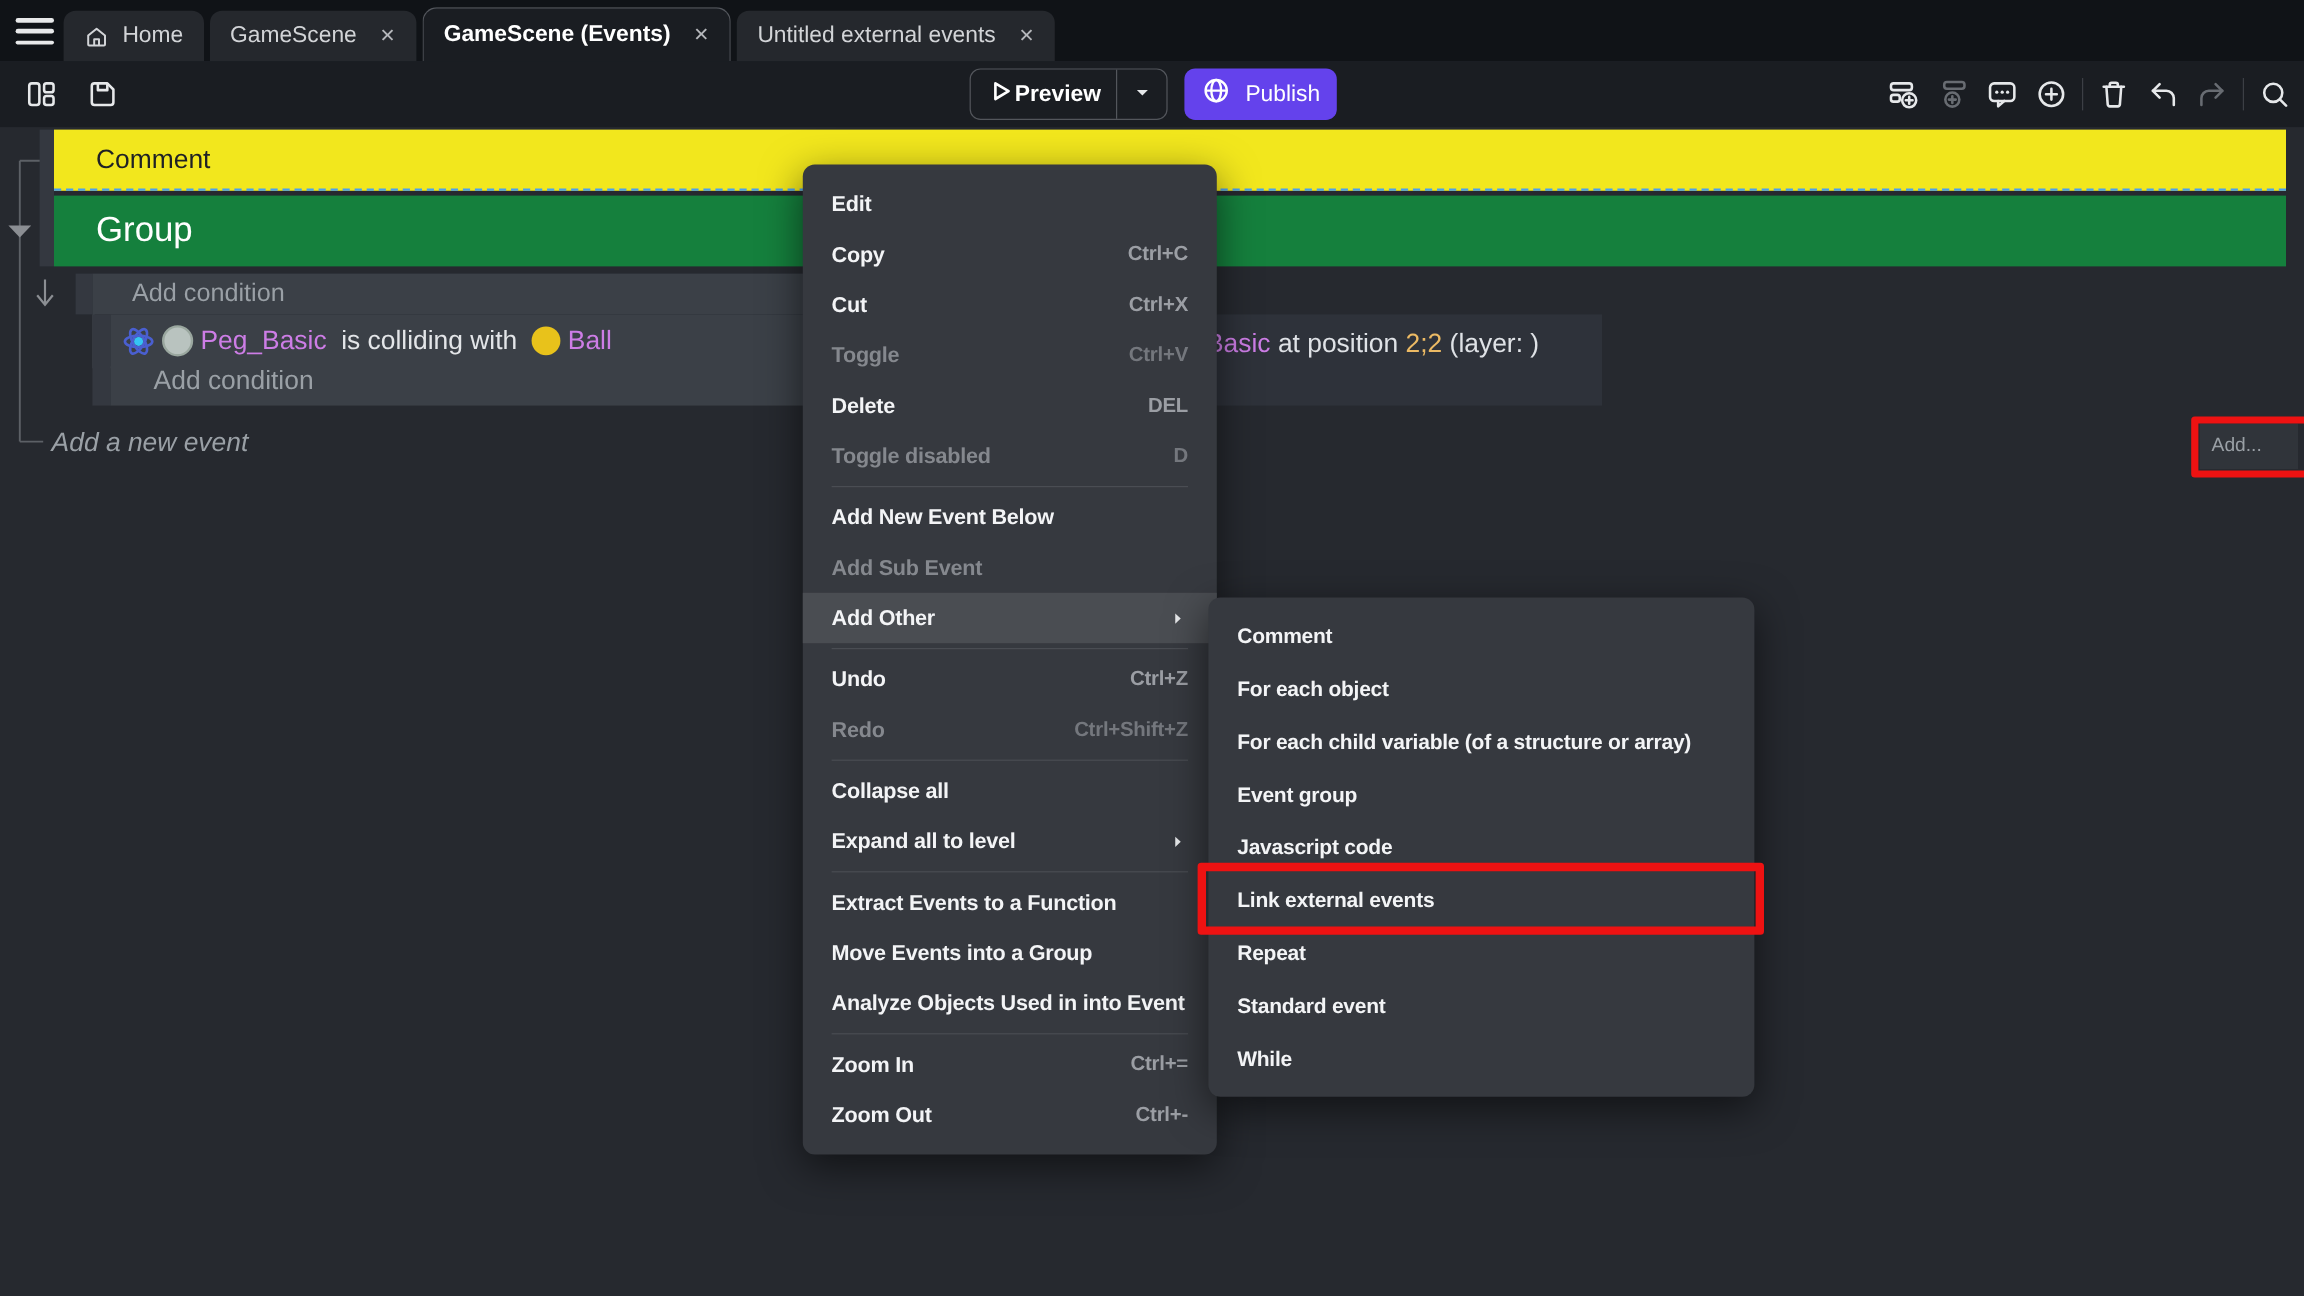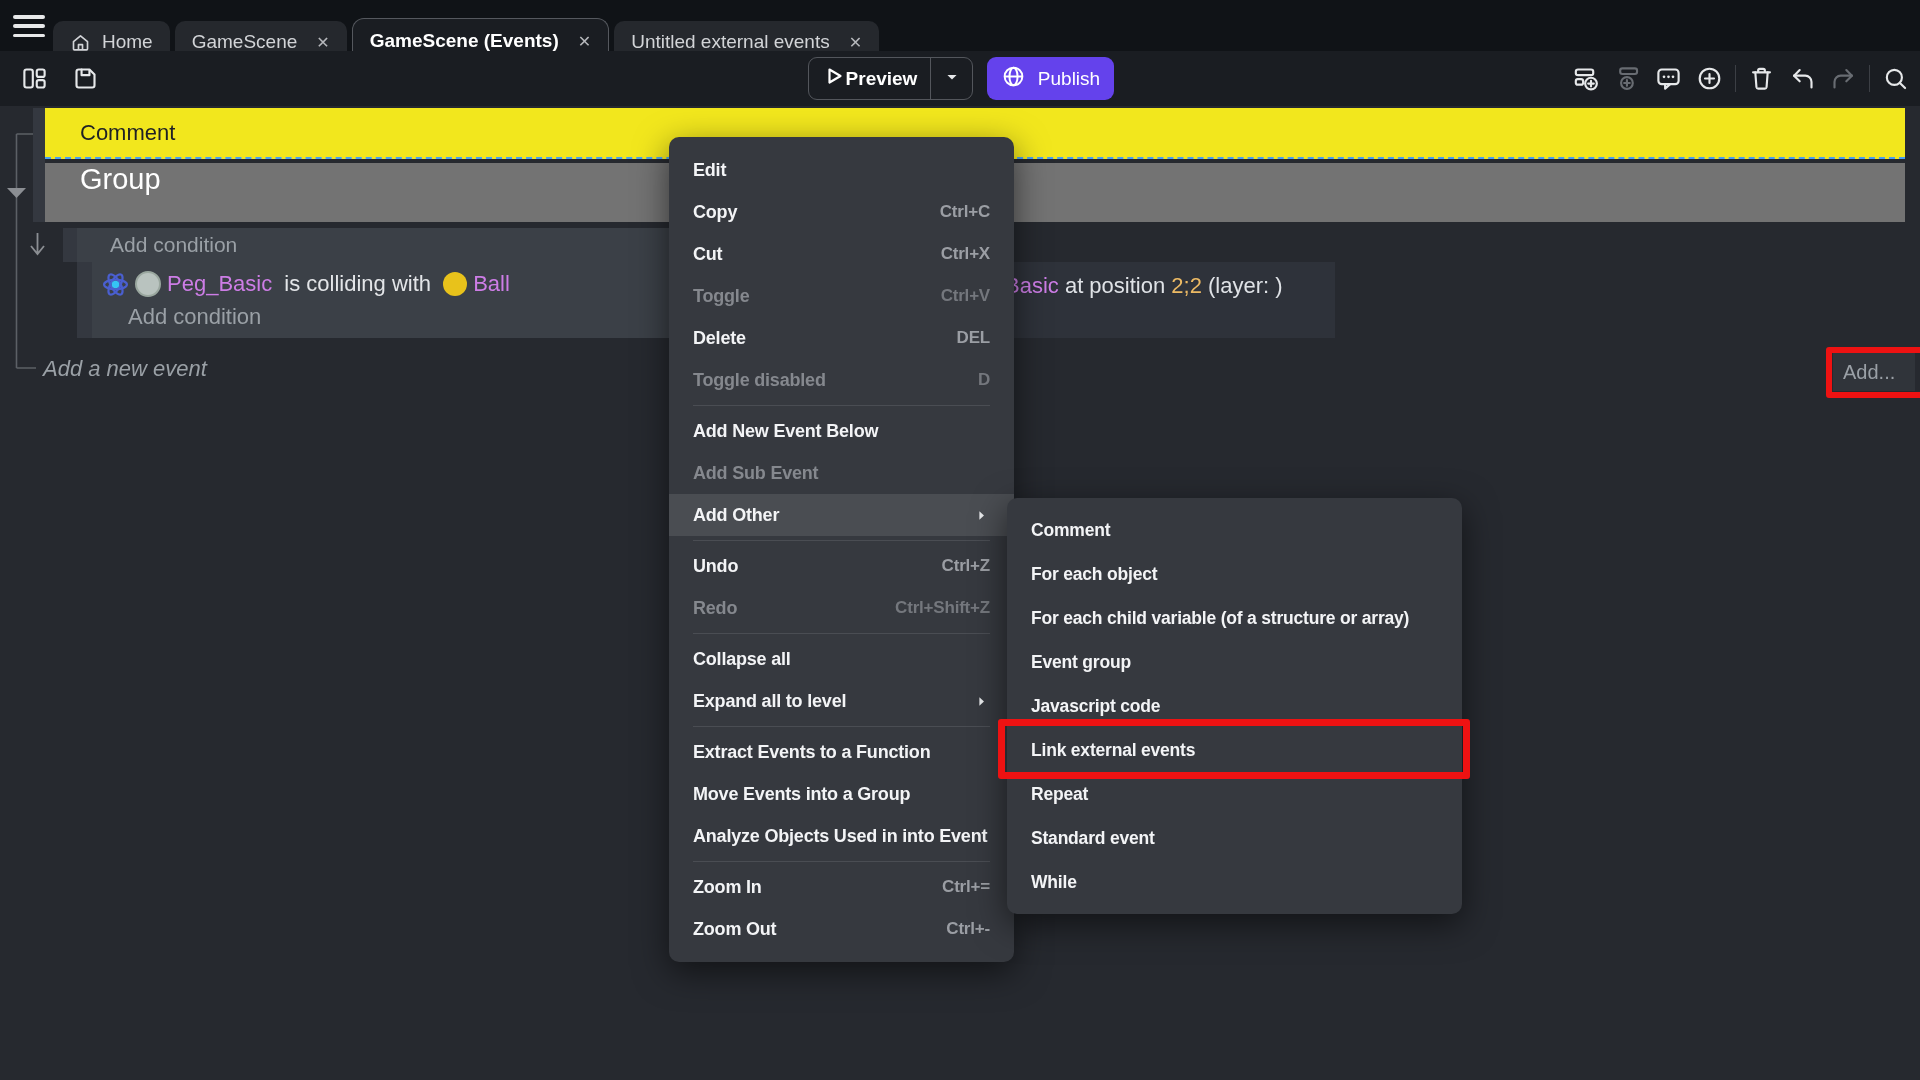--- a/index.html
+++ b/index.html
@@ -5,21 +5,21 @@
   html,body{margin:0;padding:0;background:#0d0f12;}
   *{box-sizing:border-box;}
   .stage{position:relative;width:1920px;height:1080px;overflow:hidden;
          font-family:"Liberation Sans",sans-serif;background:#26292f;}
 
   
   .tabbar{position:absolute;left:0;top:0;width:1920px;height:51px;background:#101317;}
   .hamburger{position:absolute;left:13px;top:15px;width:32px;height:22px;
              display:flex;flex-direction:column;justify-content:space-between;cursor:pointer;}
   .hamburger span{display:block;height:3.5px;background:#e8e9ea;border-radius:2px;}
-  #tabs{position:absolute;left:53px;top:12px;height:51px;display:flex;align-items:flex-end;}
+  #tabs{position:absolute;left:53px;top:0;height:51px;display:flex;align-items:flex-end;}
   .tab{height:42px;display:flex;align-items:center;gap:11px;padding:0 17px;
        background:#25282d;border-radius:10px 10px 0 0;margin-right:5px;
        color:#d2d4d7;font-size:19px;white-space:nowrap;cursor:pointer;}
   .tab.active{height:45px;background:#1a1d22;border:1.5px solid #55585e;border-bottom:none;
               color:#ffffff;font-weight:700;border-radius:12px 12px 0 0;}
   .tab .close{font-size:16px;color:#b5b7bb;margin-left:8px;font-weight:400;}
   .tab .ticon{display:flex;align-items:center;}
 
   
   .toolbar{position:absolute;left:0;top:51px;width:1920px;height:55px;background:#1a1d22;}
@@ -42,39 +42,39 @@
            border:none;border-radius:9px;display:flex;align-items:center;justify-content:center;
            gap:12px;color:#fff;font-weight:400;font-size:19px;cursor:pointer;font-family:inherit;}
 
   
   .sheet{position:absolute;left:0;top:106px;width:1920px;height:974px;background:#26292f;}
   .sheet .abs{position:absolute;}
   .gutter{background:#343840;}
   .row-comment{left:45px;top:2px;width:1860px;height:51px;background:#f2e71d;color:#1f2125;
                font-size:22px;display:flex;align-items:center;padding-left:35px;
                border-bottom:2px dashed #4aa0f0;cursor:pointer;}
-  .row-group{left:45px;top:57px;width:1860px;height:59px;background:#737373;color:#fff;
-             font-size:29px;display:flex;align-items:flex-start;padding-left:35px;cursor:pointer;}
+  .row-group{left:45px;top:57px;width:1860px;height:59px;background:#15803d;color:#fff;
+             font-size:29px;display:flex;align-items:center;padding-left:35px;cursor:pointer;}
   .addcond-top{left:77px;top:122px;width:605px;height:34px;background:#3b4047;color:#9aa0a6;
                font-size:21px;display:flex;align-items:center;padding-left:33px;cursor:pointer;}
   .eventrow{left:92px;top:156px;width:1243px;height:76px;cursor:pointer;}
   .conds{position:absolute;left:0;top:0;width:590px;height:76px;background:#3b4047;}
   .acts{position:absolute;left:590px;top:0;width:653px;height:76px;background:#2e323a;}
   .condline{position:absolute;left:10px;top:5px;height:34px;display:flex;align-items:center;
             gap:6px;font-size:22px;color:#e3e5e8;white-space:pre;}
   .objname{color:#cd7de6;font-weight:400;}
   .addcond-bottom{position:absolute;left:36px;top:42px;font-size:22px;color:#9aa0a6;cursor:pointer;}
   .actline{position:absolute;left:913px;top:11px;font-size:22px;color:#dfe2e6;white-space:pre;}
   .numval{color:#ecba64;}
   .circle-obj{display:inline-block;border-radius:50%;}
   .peg-circle{width:26px;height:26px;background:#b9c3bf;border:2px solid #9aa79f;}
   .ball-circle{width:24px;height:24px;background:#e8c21b;}
   .addnew{left:43px;top:250px;font-size:22px;color:#9aa0a6;cursor:pointer;font-style:italic;}
   .addbtn{left:1833px;top:247px;width:82px;height:38px;background:#30343a;color:#9aa0a6;
-          font-size:20px;display:flex;align-items:center;padding-left:10px;cursor:pointer;}
+          font-size:16px;display:flex;align-items:center;padding-left:10px;cursor:pointer;}
   .redbox{position:absolute;border:6px solid #ee1212;border-radius:3px;pointer-events:none;}
   .addred{left:1826px;top:241px;width:100px;height:51px;}
   .treelines{position:absolute;left:0;top:0;pointer-events:none;}
 
   
   .menu{position:absolute;background:#36393f;border-radius:10px;
         box-shadow:0 10px 34px rgba(0,0,0,.55);padding:12px 0;}
   #context-menu{left:669px;top:137px;width:345px;}
   .mi{height:42px;display:flex;align-items:center;justify-content:space-between;
       padding:0 24px;font-size:18px;font-weight:600;color:#f3f4f6;white-space:nowrap;

